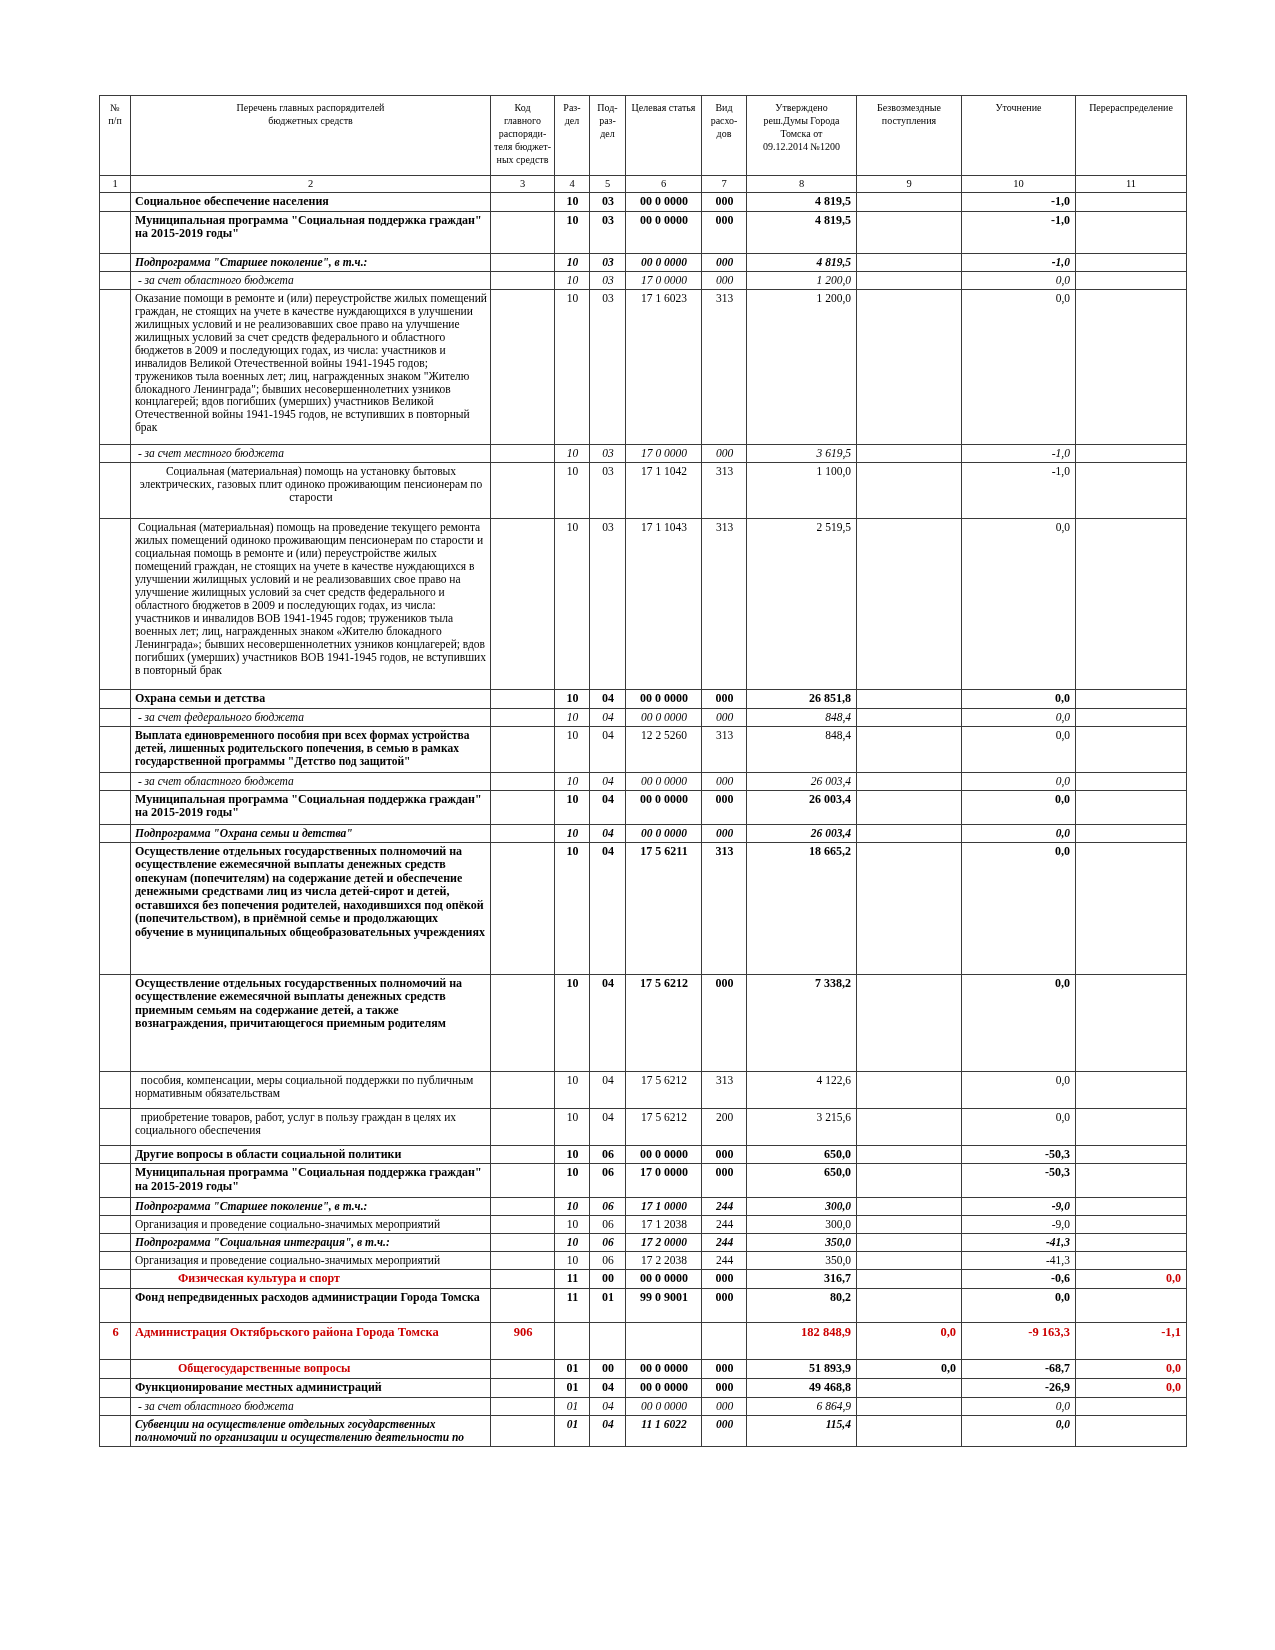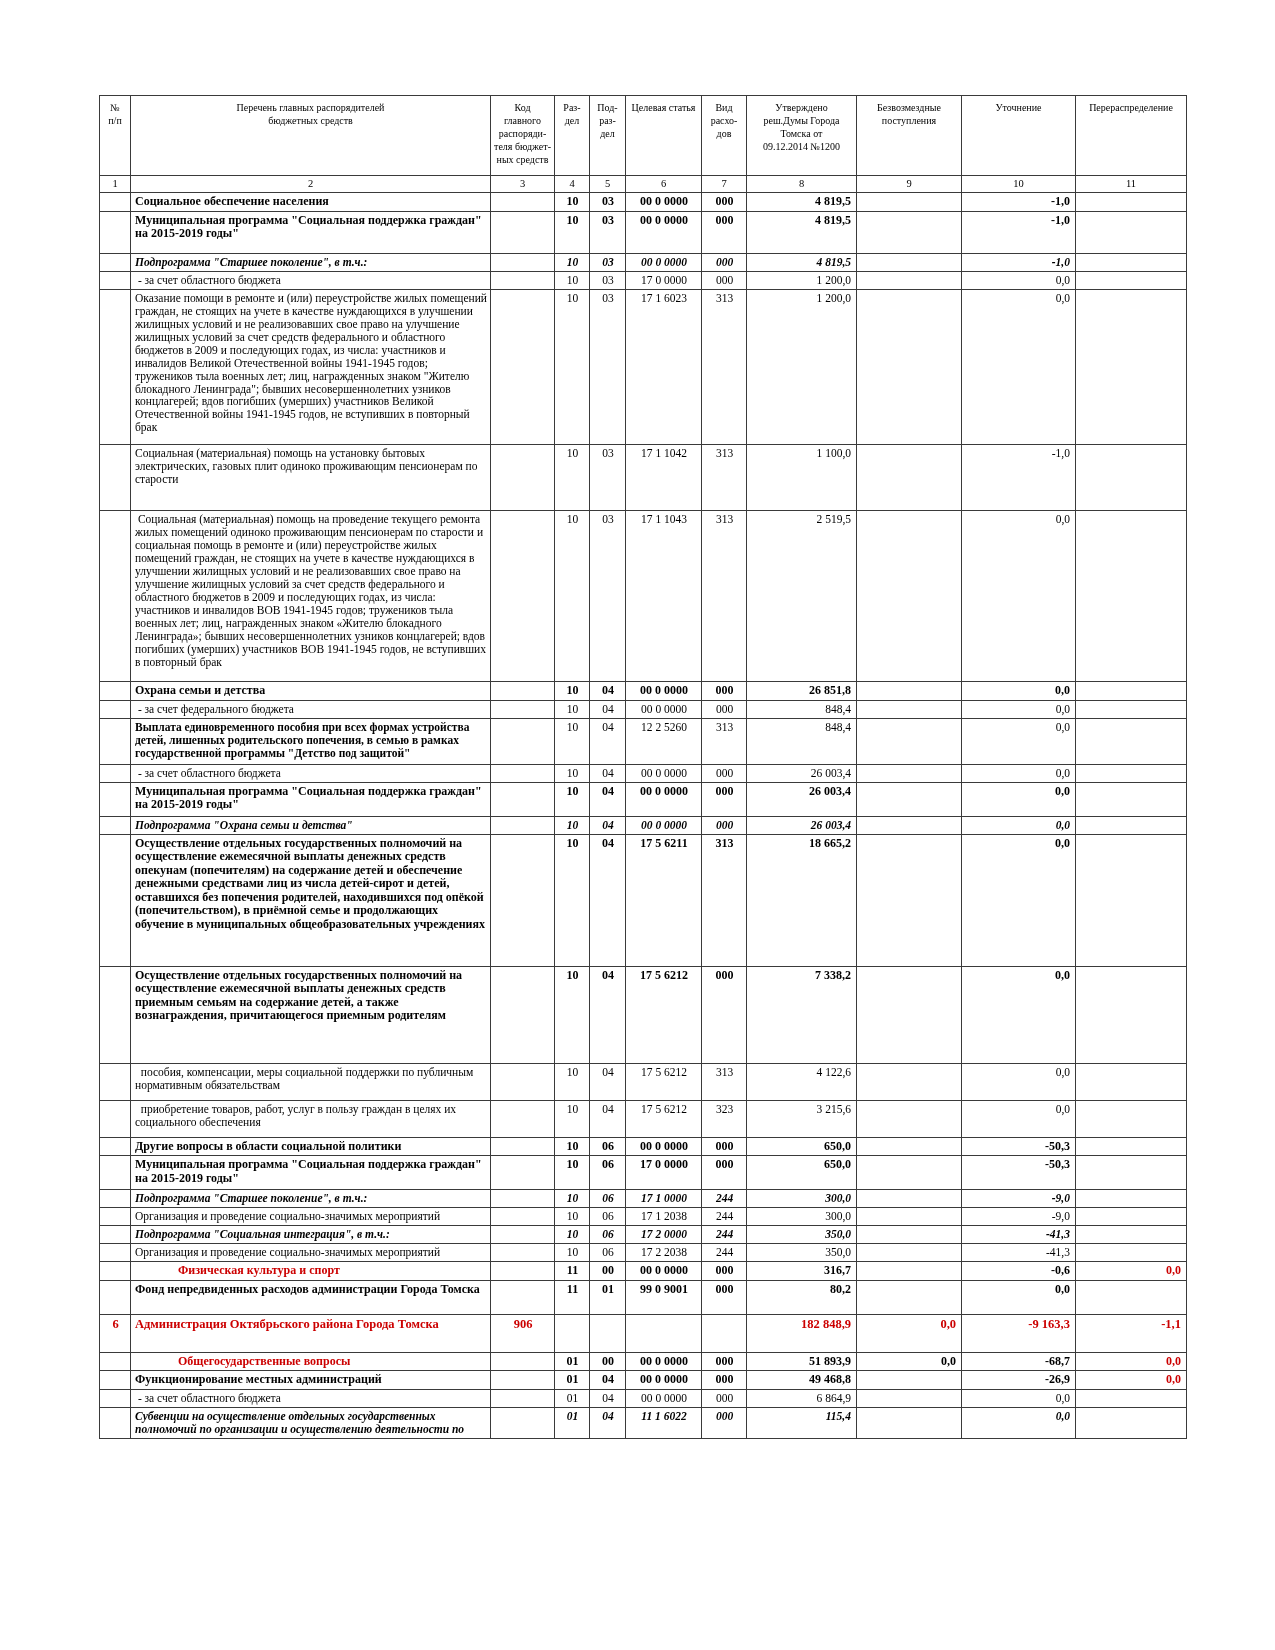--- a/index.html
+++ b/index.html
@@ -46,21 +46,21 @@
   .budget td {
     font-size: 11.5px;
     line-height: 1.13;
     padding: 2px 3px 2px 4px;
   }
   td.c-name { text-align: left; white-space: pre-wrap; }
   td.c-num, td.c-code, td.c-rz, td.c-pr, td.c-csr, td.c-vr { text-align: center; }
   td.c-app, td.c-bp, td.c-ut, td.c-pp { text-align: right; padding-right: 5px; }
   tr.b td { font-weight: bold; font-size: 12px; }
   tr.bi td { font-weight: bold; font-style: italic; }
-  tr.i td { }
+  tr.i td { font-style: italic; }
   tr.red td { color: var(--red, #cc0000); font-size: 12.5px; }
   td.redcell { color: var(--red, #cc0000); padding-left: 47px; }
 </style>
 </head>
 <body>
 
 <div class="page">
   <table class="budget">
     <colgroup>
       <col style="width:31px">
@@ -176,23 +176,36 @@
           <td class="c-code"></td>
           <td class="c-rz">10</td>
           <td class="c-pr">03</td>
           <td class="c-csr">17 1 6023</td>
           <td class="c-vr">313</td>
           <td class="c-app">1 200,0</td>
           <td class="c-bp"></td>
           <td class="c-ut">0,0</td>
           <td class="c-pp"></td>
         </tr>
-        <tr>
-          <td class="c-num"></td>
-          <td class="c-name" style="padding-bottom: 24px;">Социальная (материальная) помощь на установку бытовых электрических, газовых плит одиноко проживающим пенсионерам по старости</td>
+        <tr class="i">
+          <td class="c-num"></td>
+          <td class="c-name"> - за счет местного бюджета</td>
+          <td class="c-code"></td>
+          <td class="c-rz">10</td>
+          <td class="c-pr">03</td>
+          <td class="c-csr">17 0 0000</td>
+          <td class="c-vr">000</td>
+          <td class="c-app">3 619,5</td>
+          <td class="c-bp"></td>
+          <td class="c-ut">-1,0</td>
+          <td class="c-pp"></td>
+        </tr>
+        <tr>
+          <td class="c-num"></td>
+          <td class="c-name" style="padding-bottom: 14px; text-align: center;">Социальная (материальная) помощь на установку бытовых электрических, газовых плит одиноко проживающим пенсионерам по старости</td>
           <td class="c-code"></td>
           <td class="c-rz">10</td>
           <td class="c-pr">03</td>
           <td class="c-csr">17 1 1042</td>
           <td class="c-vr">313</td>
           <td class="c-app">1 100,0</td>
           <td class="c-bp"></td>
           <td class="c-ut">-1,0</td>
           <td class="c-pp"></td>
         </tr>
@@ -326,21 +339,21 @@
           <td class="c-ut">0,0</td>
           <td class="c-pp"></td>
         </tr>
         <tr>
           <td class="c-num"></td>
           <td class="c-name" style="padding-bottom: 8px;">  приобретение товаров, работ, услуг в пользу граждан в целях их социального обеспечения</td>
           <td class="c-code"></td>
           <td class="c-rz">10</td>
           <td class="c-pr">04</td>
           <td class="c-csr">17 5 6212</td>
-          <td class="c-vr">323</td>
+          <td class="c-vr">200</td>
           <td class="c-app">3 215,6</td>
           <td class="c-bp"></td>
           <td class="c-ut">0,0</td>
           <td class="c-pp"></td>
         </tr>
         <tr class="b">
           <td class="c-num"></td>
           <td class="c-name">Другие вопросы в области социальной политики</td>
           <td class="c-code"></td>
           <td class="c-rz">10</td>

